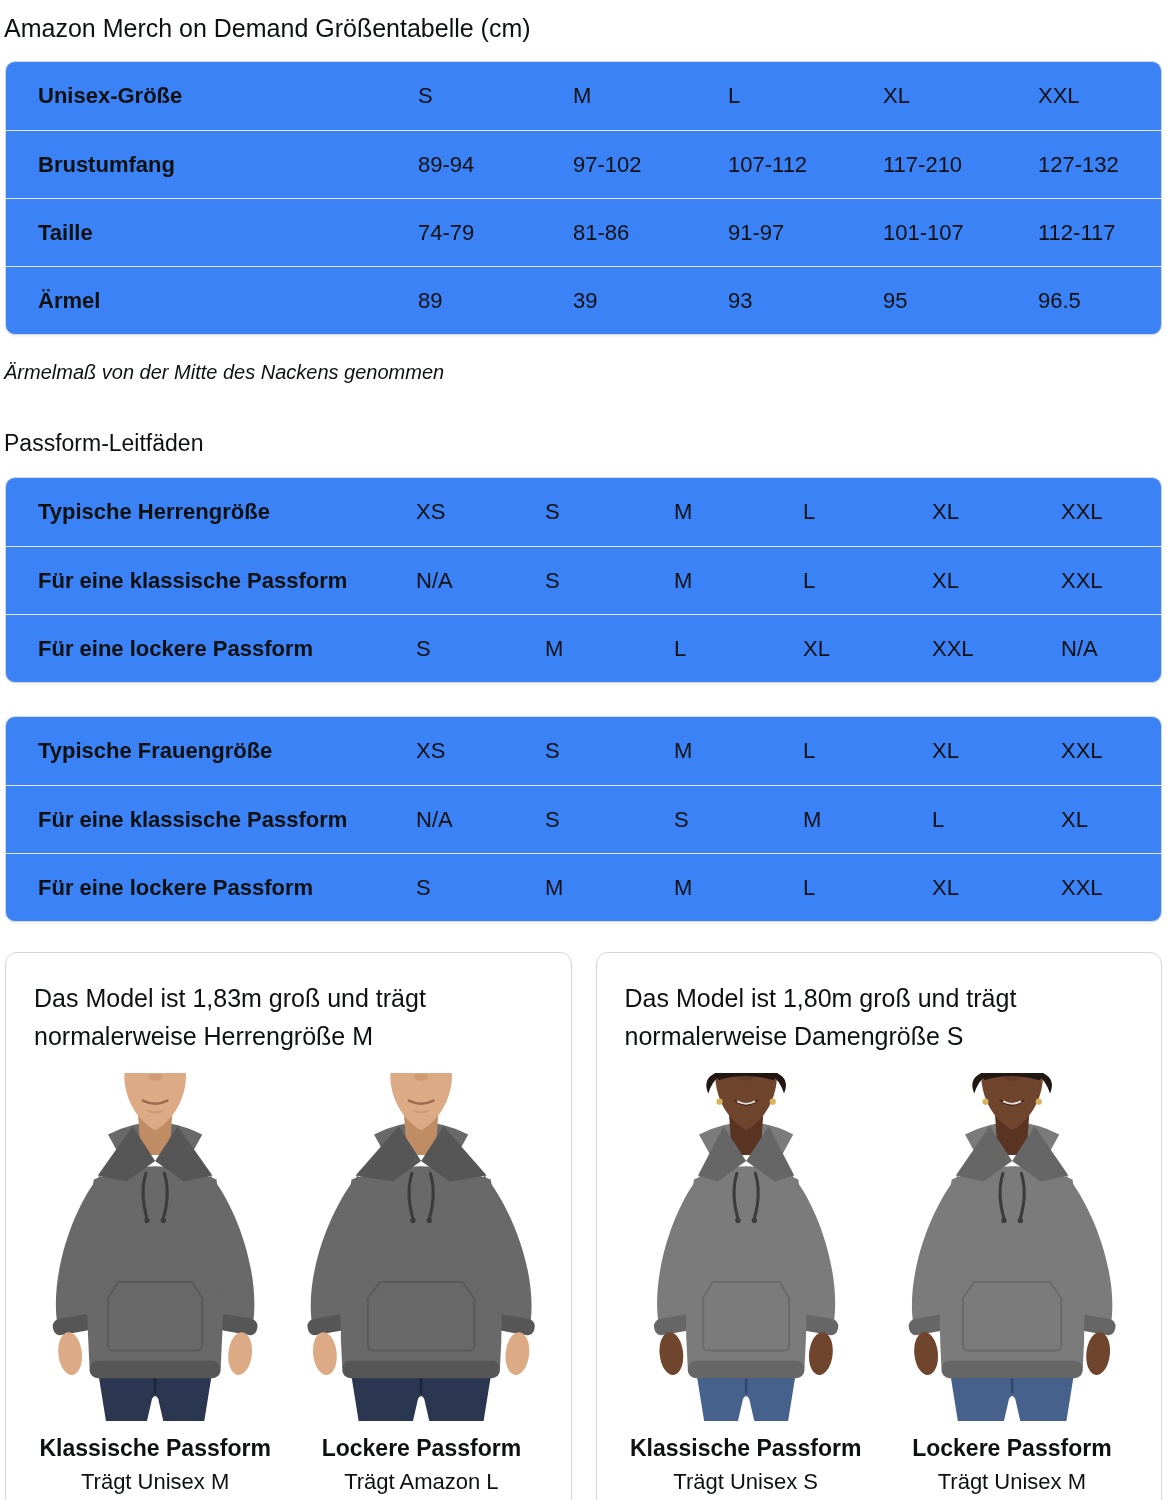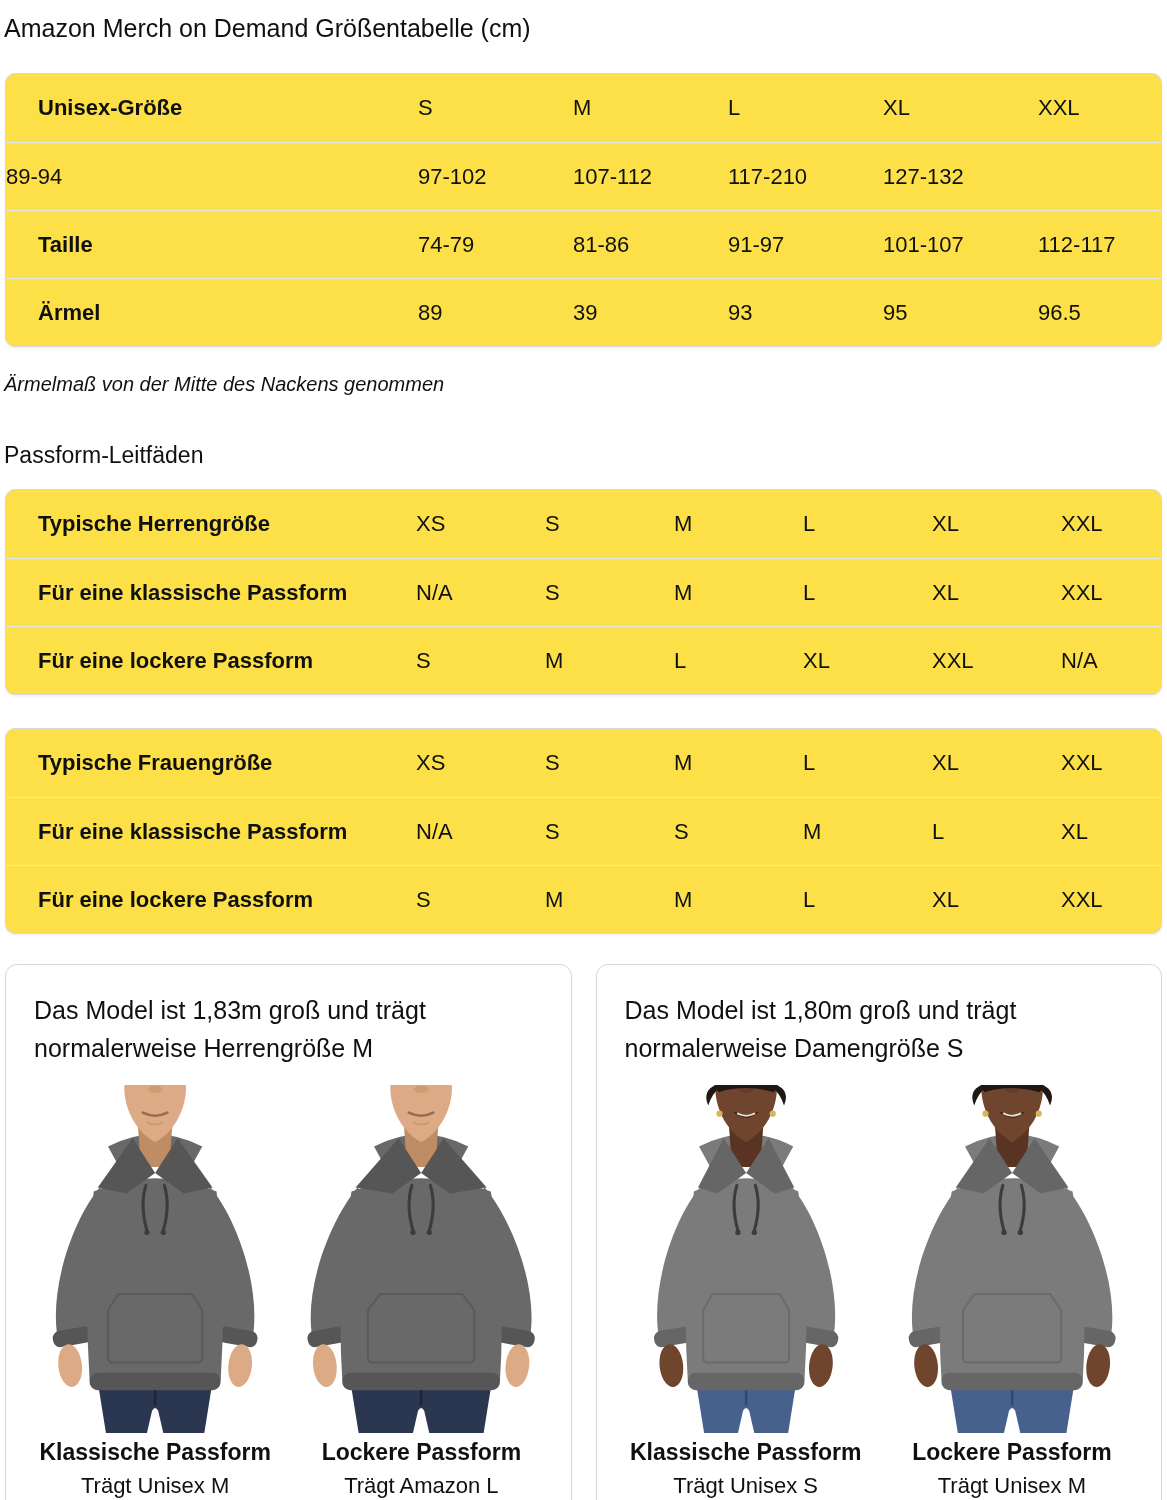--- a/index.html
+++ b/index.html
@@ -9,26 +9,26 @@
   }
   *{box-sizing:border-box;}
   html,body{margin:0;padding:0;background:#fff;}
   body{
     width:1167px;
     font-family:"Liberation Sans","DejaVu Sans",sans-serif;
     color:var(--text);
     -webkit-font-smoothing:antialiased;
   }
   .page{padding:12px 0 10px 0;}
-  .title{font-size:25px;font-weight:400;margin:2px 4px 30px 4px;}
+  .title{font-size:25px;font-weight:400;margin:2px 4px 18px 4px;}
   .box{
     border:1px solid var(--border);
     border-radius:10px;
     margin:0 5px;
-    background:#fde047;
+    background:#3b82f6;
     box-shadow:0 2px 3px rgba(15,17,17,.05);
     overflow:hidden;
   }
   .row{display:grid;align-items:center;height:68px;}
   .t1 .row{grid-template-columns:412px repeat(4,155px) 1fr;}
   .t2 .row{grid-template-columns:410px repeat(5,129px) 1fr;}
   .row + .row{border-top:1px solid var(--separator);}
   .lbl{font-weight:700;font-size:22px;padding-left:32px;white-space:nowrap;}
   .val{font-size:22px;white-space:nowrap;}
   .footnote{font-size:20px;margin:26px 4px 0 4px;font-style:italic;}
@@ -41,40 +41,41 @@
     border-radius:12px;
     background:#fff;
     box-shadow:0 2px 3px rgba(15,17,17,.05);
     padding:26px 16px 16px 16px;
   }
   .card-desc{font-size:25px;line-height:38px;margin:0 6px 18px 12px;}
   .figs{display:flex;margin-bottom:4px;}
   .fig{flex:1;display:flex;flex-direction:column;align-items:center;min-width:0;}
   .photo{width:100%;}
   .photo svg{width:100%;height:auto;display:block;}
-  .cap1{font-size:23px;font-weight:700;margin-top:6px;text-align:center;white-space:nowrap;}
+  .cap1{font-size:23px;font-weight:700;margin-top:14px;text-align:center;white-space:nowrap;}
   .cap2{font-size:22px;margin-top:7px;text-align:left;white-space:nowrap;}
 </style>
 </head>
 <body>
 
 <div class="page">
 
   <div class="title">Amazon Merch on Demand Größentabelle (cm)</div>
 
   <div class="box t1">
     <div class="row">
       <div class="lbl">Unisex-Größe</div>
       <div class="val">S</div>
       <div class="val">M</div>
       <div class="val">L</div>
       <div class="val">XL</div>
       <div class="val">XXL</div>
     </div>
     <div class="row">
+      <div class="lbl">Brustumfang</div>
       <div class="val">89-94</div>
       <div class="val">97-102</div>
       <div class="val">107-112</div>
       <div class="val">117-210</div>
       <div class="val">127-132</div>
     </div>
     <div class="row">
       <div class="lbl">Taille</div>
       <div class="val">74-79</div>
       <div class="val">81-86</div>

